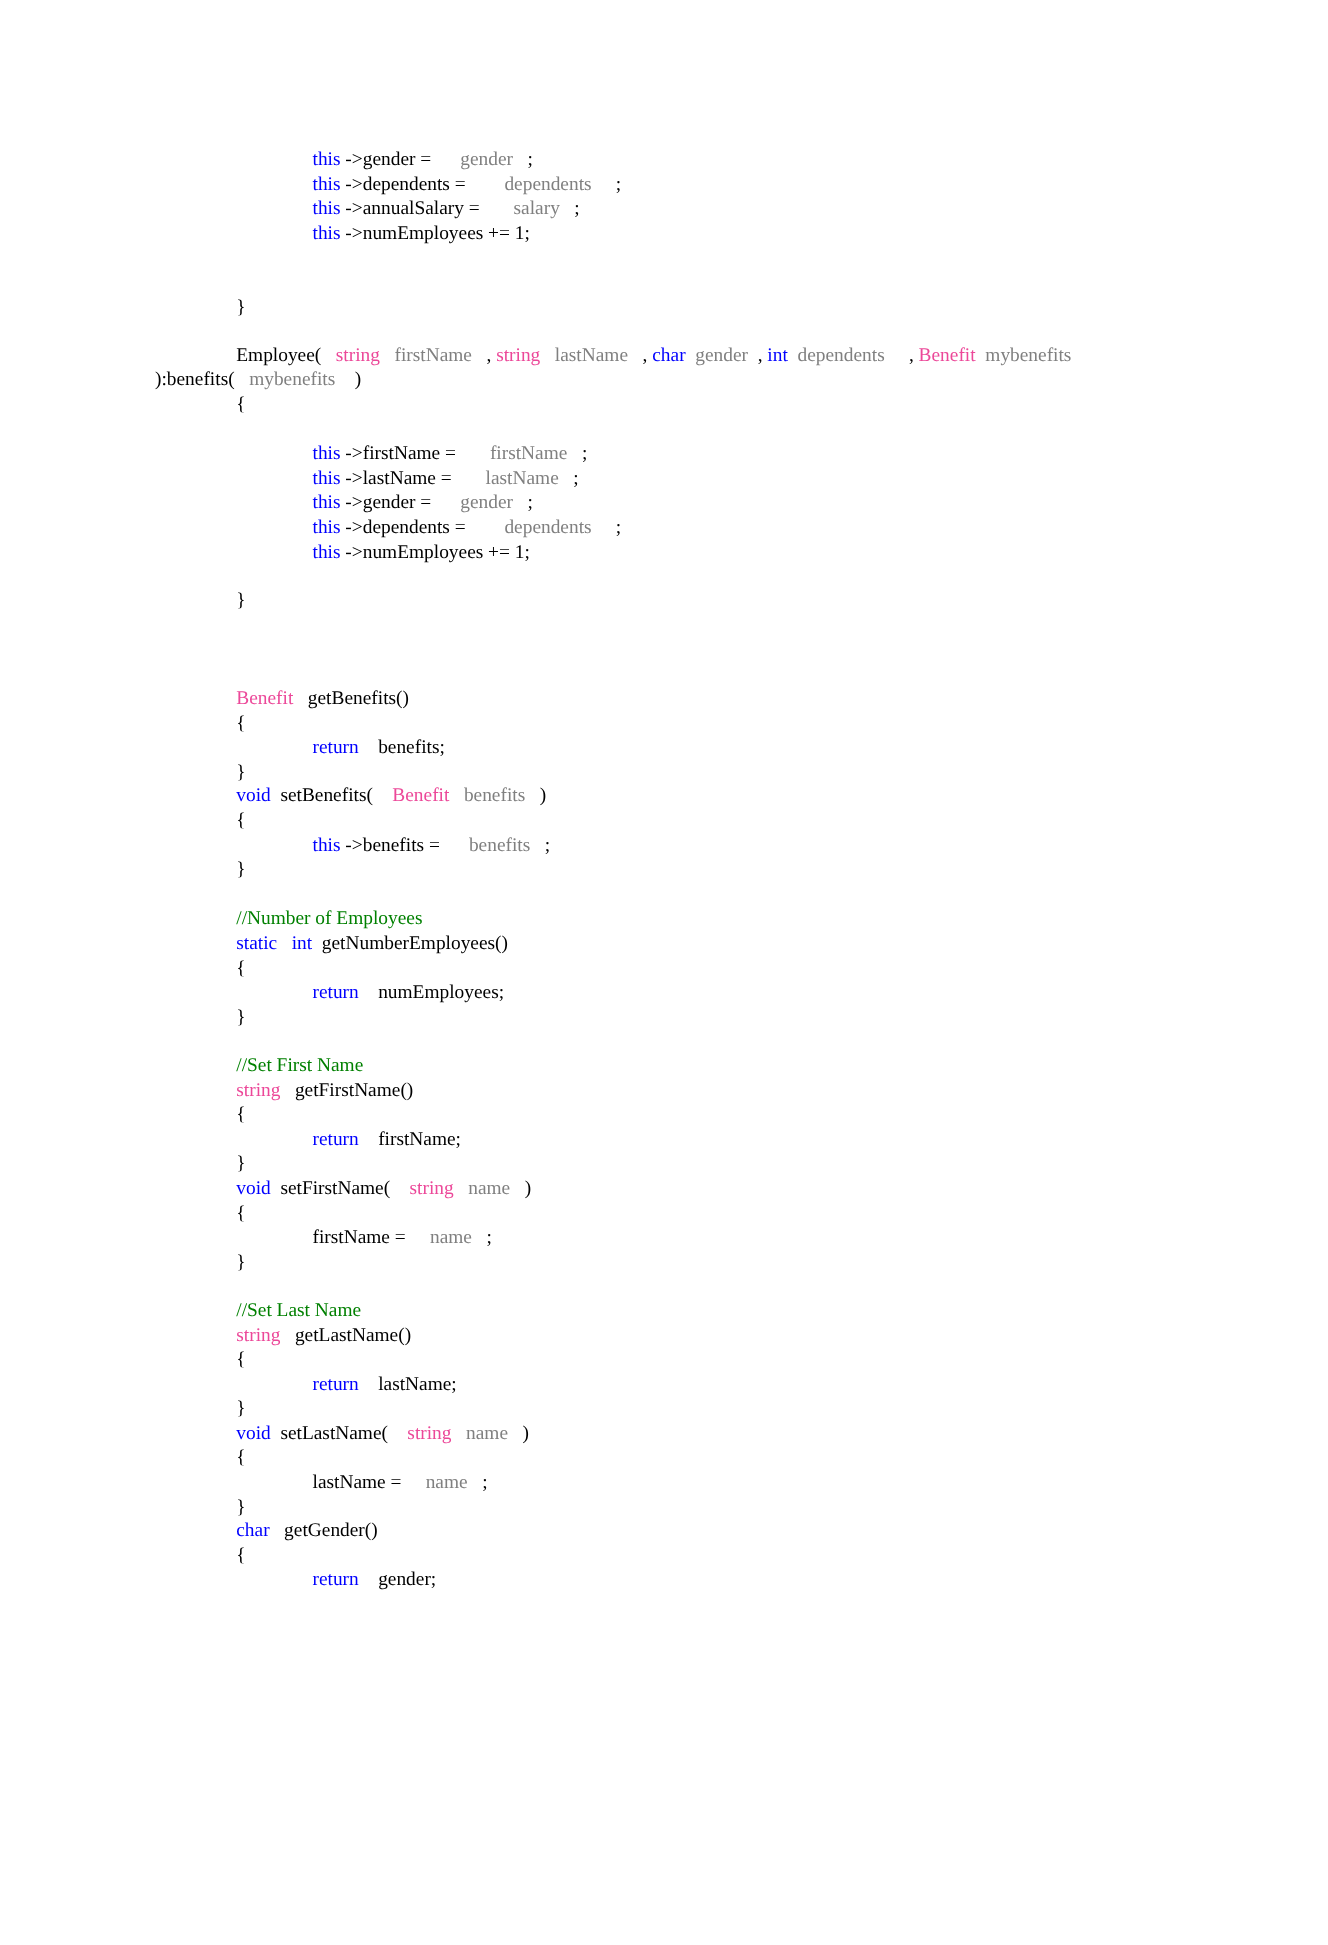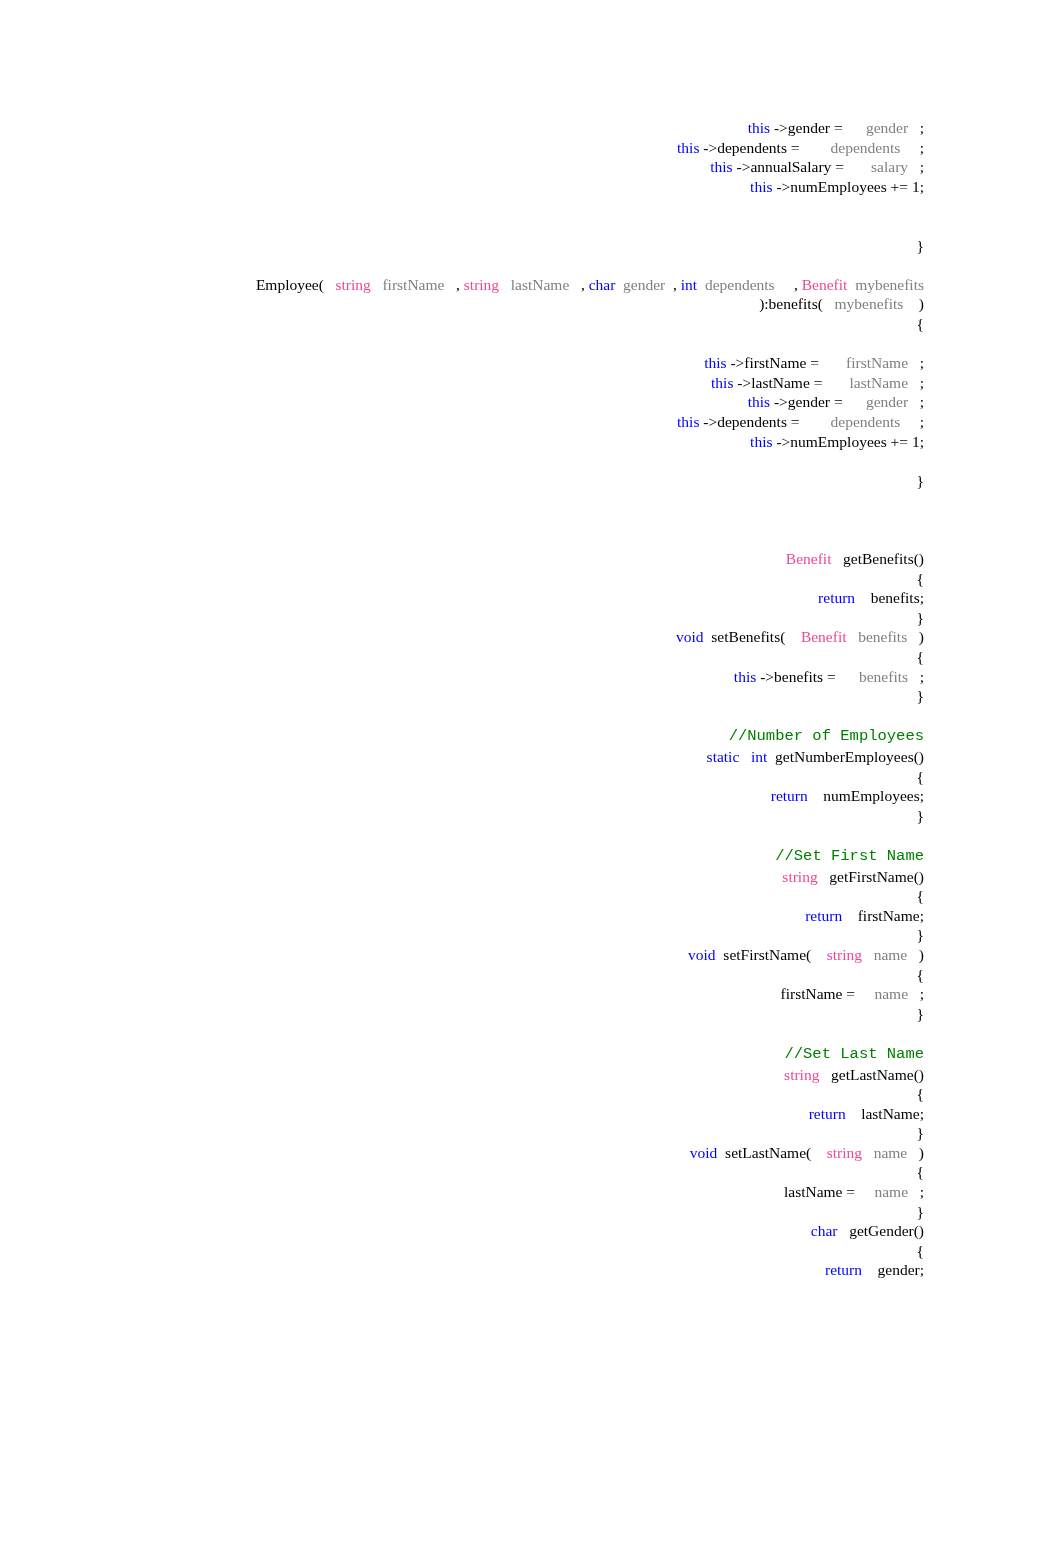--- a/index.html
+++ b/index.html
@@ -27,30 +27,29 @@
     top: 118px;
     width: 800px;
     font-size: 15.5px;
     line-height: 19.6px;
     white-space: pre-wrap;
     word-wrap: break-word;
   }
   .code-line {
     min-height: 19.6px;
     white-space: pre-wrap;
-    text-align: right;
   }
   .code-line.blank {
     height: 19.6px;
   }
   
   .tok-kw      { color: #0000ff; }
   .tok-type    { color: #ec4899; }
   .tok-param   { color: #808080; }
-  .tok-comment { color: #008000; font-family: Liberation Mono, monospace; }
+  .tok-comment { color: #008000; }
   .tok-plain   { color: #000000; }
 </style>
 </head>
 <body>
 
 <div id="page">
   <div id="code-listing"><div class="code-line" style="padding-left: 126px;"><span class="tok-kw">this</span><span class="tok-plain"> -&gt;gender = </span><span class="tok-param">     gender</span><span class="tok-plain">   ;</span></div><div class="code-line" style="padding-left: 126px;"><span class="tok-kw">this</span><span class="tok-plain"> -&gt;dependents = </span><span class="tok-param">       dependents</span><span class="tok-plain">     ;</span></div><div class="code-line" style="padding-left: 126px;"><span class="tok-kw">this</span><span class="tok-plain"> -&gt;annualSalary = </span><span class="tok-param">      salary</span><span class="tok-plain">   ;</span></div><div class="code-line" style="padding-left: 126px;"><span class="tok-kw">this</span><span class="tok-plain"> -&gt;numEmployees += 1;</span></div><div class="code-line blank">&nbsp;</div><div class="code-line blank">&nbsp;</div><div class="code-line" style="padding-left: 65px;"><span class="tok-plain">}</span></div><div class="code-line blank">&nbsp;</div><div class="code-line" style="margin-left: 0px; text-indent: 65px;"><span class="tok-plain">Employee(</span><span class="tok-type">   string</span><span class="tok-param">   firstName</span><span class="tok-plain">   , </span><span class="tok-type">string</span><span class="tok-param">   lastName</span><span class="tok-plain">   , </span><span class="tok-kw">char</span><span class="tok-param">  gender</span><span class="tok-plain">  , </span><span class="tok-kw">int</span><span class="tok-param">  dependents</span><span class="tok-plain">     , </span><span class="tok-type">Benefit</span><span class="tok-param">  mybenefits</span><span class="tok-plain">    ):benefits(</span><span class="tok-param">   mybenefits</span><span class="tok-plain">    )</span></div><div class="code-line" style="padding-left: 65px;"><span class="tok-plain">{</span></div><div class="code-line blank">&nbsp;</div><div class="code-line" style="padding-left: 126px;"><span class="tok-kw">this</span><span class="tok-plain"> -&gt;firstName = </span><span class="tok-param">      firstName</span><span class="tok-plain">   ;</span></div><div class="code-line" style="padding-left: 126px;"><span class="tok-kw">this</span><span class="tok-plain"> -&gt;lastName = </span><span class="tok-param">      lastName</span><span class="tok-plain">   ;</span></div><div class="code-line" style="padding-left: 126px;"><span class="tok-kw">this</span><span class="tok-plain"> -&gt;gender = </span><span class="tok-param">     gender</span><span class="tok-plain">   ;</span></div><div class="code-line" style="padding-left: 126px;"><span class="tok-kw">this</span><span class="tok-plain"> -&gt;dependents = </span><span class="tok-param">       dependents</span><span class="tok-plain">     ;</span></div><div class="code-line" style="padding-left: 126px;"><span class="tok-kw">this</span><span class="tok-plain"> -&gt;numEmployees += 1;</span></div><div class="code-line blank">&nbsp;</div><div class="code-line" style="padding-left: 65px;"><span class="tok-plain">}</span></div><div class="code-line blank">&nbsp;</div><div class="code-line blank">&nbsp;</div><div class="code-line blank">&nbsp;</div><div class="code-line" style="padding-left: 65px;"><span class="tok-type">Benefit</span><span class="tok-plain">   getBenefits()</span></div><div class="code-line" style="padding-left: 65px;"><span class="tok-plain">{</span></div><div class="code-line" style="padding-left: 126px;"><span class="tok-kw">return</span><span class="tok-plain">    benefits;</span></div><div class="code-line" style="padding-left: 65px;"><span class="tok-plain">}</span></div><div class="code-line" style="padding-left: 65px;"><span class="tok-kw">void</span><span class="tok-plain">  setBenefits(</span><span class="tok-type">    Benefit</span><span class="tok-param">   benefits</span><span class="tok-plain">   )</span></div><div class="code-line" style="padding-left: 65px;"><span class="tok-plain">{</span></div><div class="code-line" style="padding-left: 126px;"><span class="tok-kw">this</span><span class="tok-plain"> -&gt;benefits = </span><span class="tok-param">     benefits</span><span class="tok-plain">   ;</span></div><div class="code-line" style="padding-left: 65px;"><span class="tok-plain">}</span></div><div class="code-line blank">&nbsp;</div><div class="code-line" style="padding-left: 65px;"><span class="tok-comment">//Number of Employees</span></div><div class="code-line" style="padding-left: 65px;"><span class="tok-kw">static</span><span class="tok-plain">   </span><span class="tok-kw">int</span><span class="tok-plain">  getNumberEmployees()</span></div><div class="code-line" style="padding-left: 65px;"><span class="tok-plain">{</span></div><div class="code-line" style="padding-left: 126px;"><span class="tok-kw">return</span><span class="tok-plain">    numEmployees;</span></div><div class="code-line" style="padding-left: 65px;"><span class="tok-plain">}</span></div><div class="code-line blank">&nbsp;</div><div class="code-line" style="padding-left: 65px;"><span class="tok-comment">//Set First Name</span></div><div class="code-line" style="padding-left: 65px;"><span class="tok-type">string</span><span class="tok-plain">   getFirstName()</span></div><div class="code-line" style="padding-left: 65px;"><span class="tok-plain">{</span></div><div class="code-line" style="padding-left: 126px;"><span class="tok-kw">return</span><span class="tok-plain">    firstName;</span></div><div class="code-line" style="padding-left: 65px;"><span class="tok-plain">}</span></div><div class="code-line" style="padding-left: 65px;"><span class="tok-kw">void</span><span class="tok-plain">  setFirstName(</span><span class="tok-type">    string</span><span class="tok-param">   name</span><span class="tok-plain">   )</span></div><div class="code-line" style="padding-left: 65px;"><span class="tok-plain">{</span></div><div class="code-line" style="padding-left: 126px;"><span class="tok-plain">firstName = </span><span class="tok-param">    name</span><span class="tok-plain">   ;</span></div><div class="code-line" style="padding-left: 65px;"><span class="tok-plain">}</span></div><div class="code-line blank">&nbsp;</div><div class="code-line" style="padding-left: 65px;"><span class="tok-comment">//Set Last Name</span></div><div class="code-line" style="padding-left: 65px;"><span class="tok-type">string</span><span class="tok-plain">   getLastName()</span></div><div class="code-line" style="padding-left: 65px;"><span class="tok-plain">{</span></div><div class="code-line" style="padding-left: 126px;"><span class="tok-kw">return</span><span class="tok-plain">    lastName;</span></div><div class="code-line" style="padding-left: 65px;"><span class="tok-plain">}</span></div><div class="code-line" style="padding-left: 65px;"><span class="tok-kw">void</span><span class="tok-plain">  setLastName(</span><span class="tok-type">    string</span><span class="tok-param">   name</span><span class="tok-plain">   )</span></div><div class="code-line" style="padding-left: 65px;"><span class="tok-plain">{</span></div><div class="code-line" style="padding-left: 126px;"><span class="tok-plain">lastName = </span><span class="tok-param">    name</span><span class="tok-plain">   ;</span></div><div class="code-line" style="padding-left: 65px;"><span class="tok-plain">}</span></div><div class="code-line" style="padding-left: 65px;"><span class="tok-kw">char</span><span class="tok-plain">   getGender()</span></div><div class="code-line" style="padding-left: 65px;"><span class="tok-plain">{</span></div><div class="code-line" style="padding-left: 126px;"><span class="tok-kw">return</span><span class="tok-plain">    gender;</span></div></div>
 </div>
 
 </body></html>

